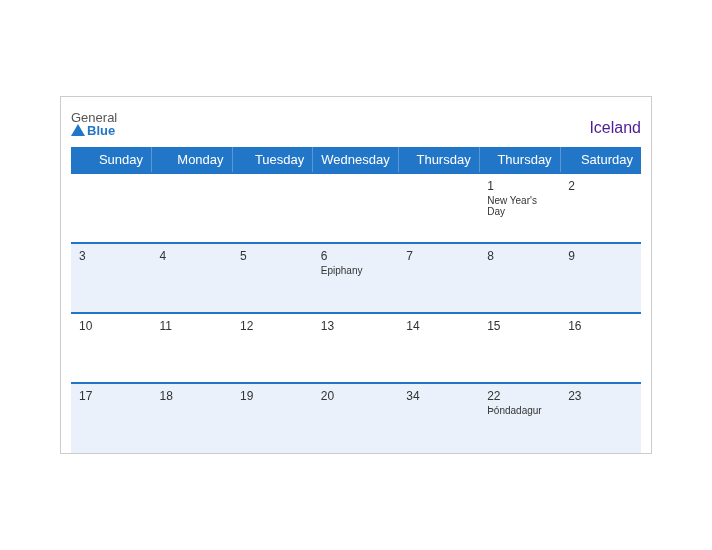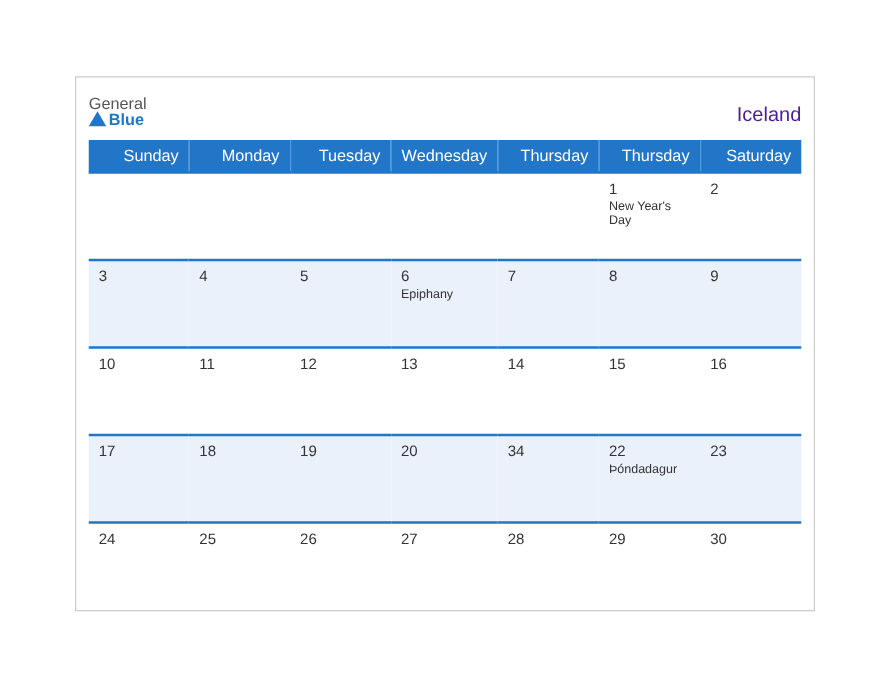--- a/index.html
+++ b/index.html
@@ -216,38 +216,15 @@
             <span class="day-number">34</span>
           </td>
           <td>
             <span class="day-number">22</span>
             <span class="day-event">Þóndadagur</span>
           </td>
           <td>
             <span class="day-number">23</span>
           </td>
         </tr>
-        <tr>
-          <td>
-            <span class="day-number">24</span>
-          </td>
-          <td>
-            <span class="day-number">25</span>
-          </td>
-          <td>
-            <span class="day-number">26</span>
-          </td>
-          <td>
-            <span class="day-number">27</span>
-          </td>
-          <td>
-            <span class="day-number">28</span>
-          </td>
-          <td>
-            <span class="day-number">29</span>
-          </td>
-          <td>
-            <span class="day-number">30</span>
-          </td>
-        </tr>
       </tbody>
   </table>
 </div>
 
 </body></html>

